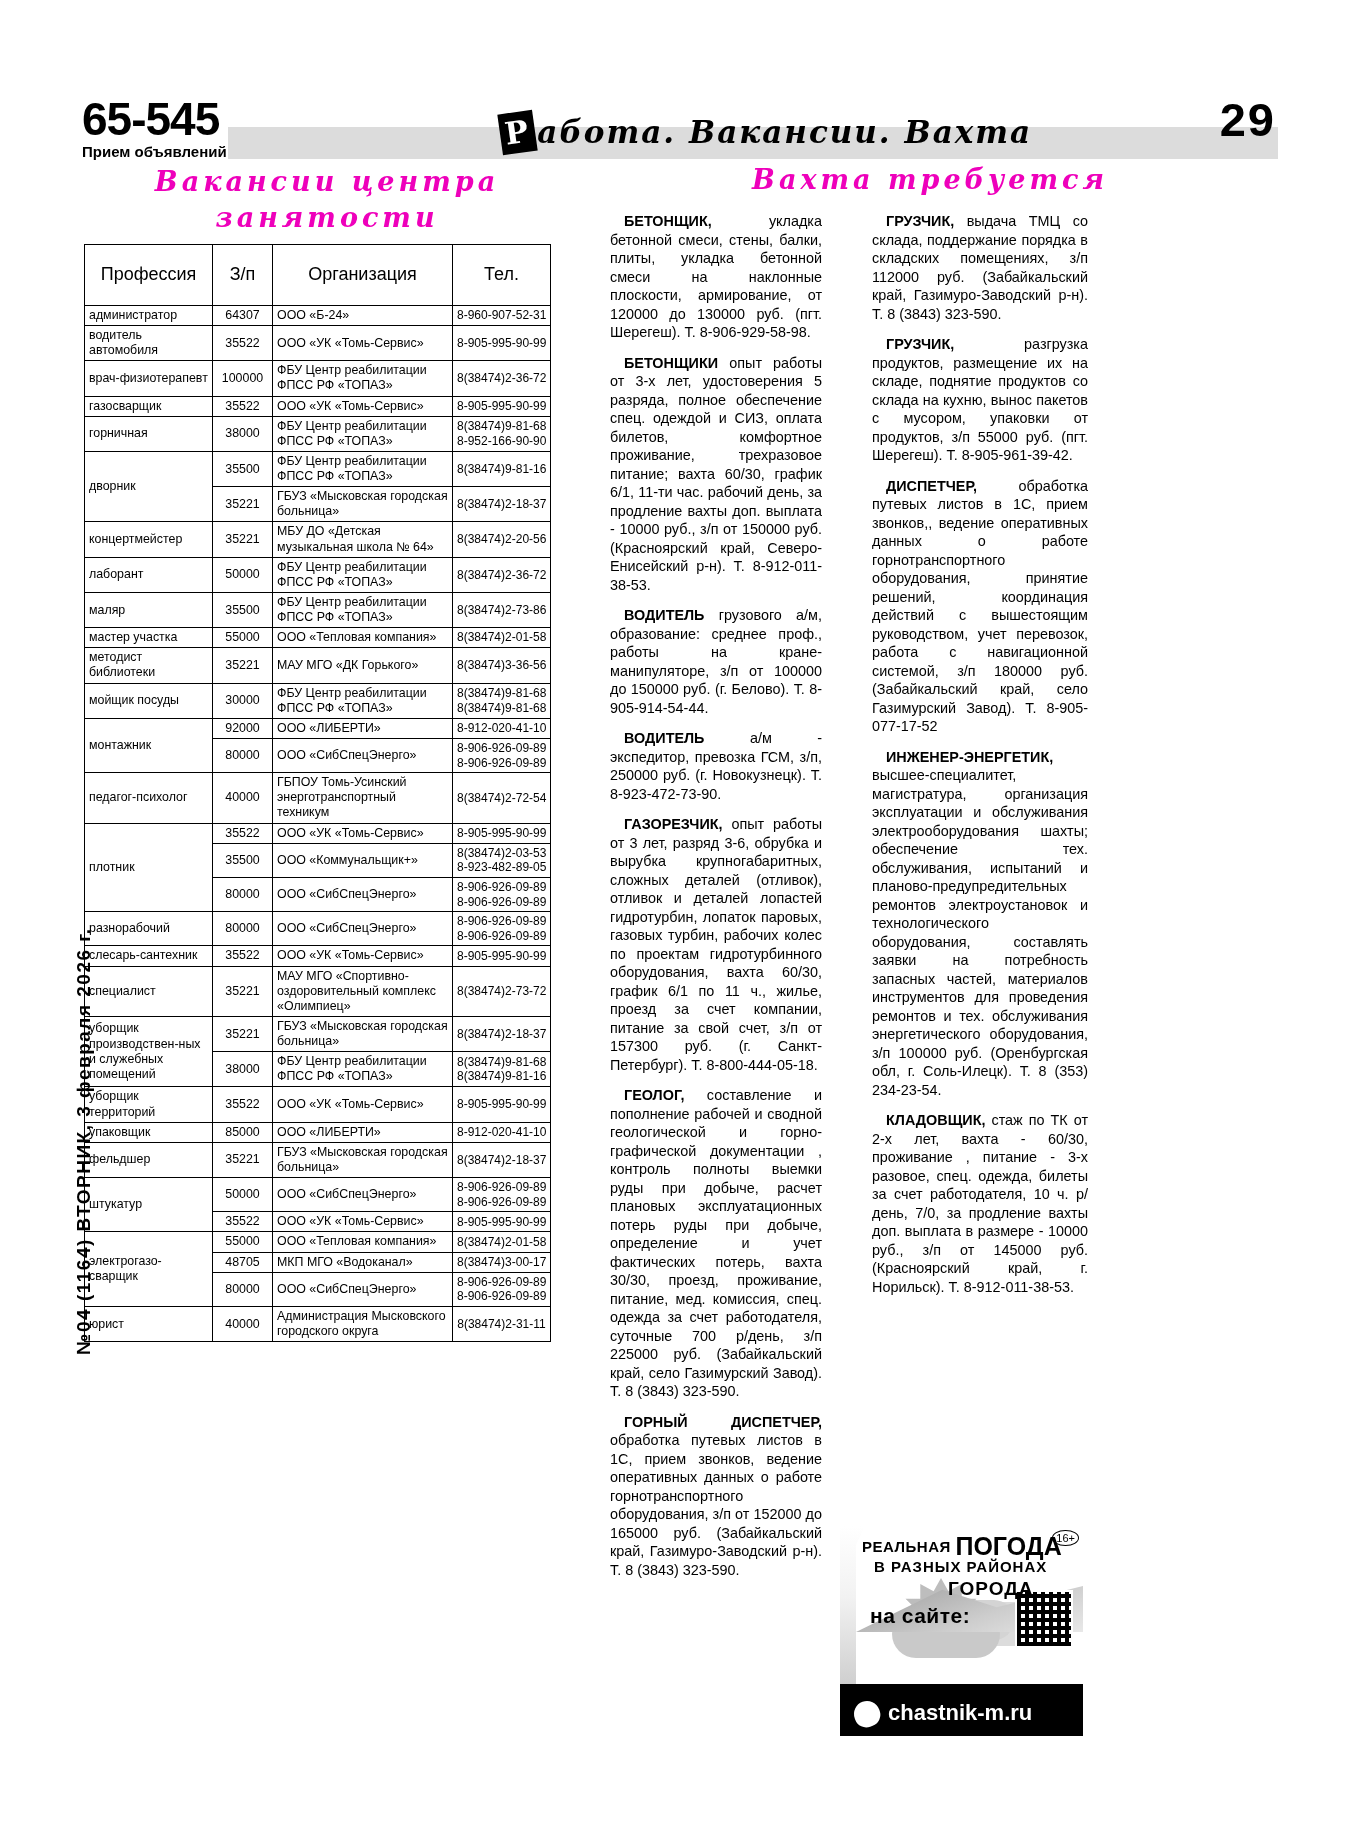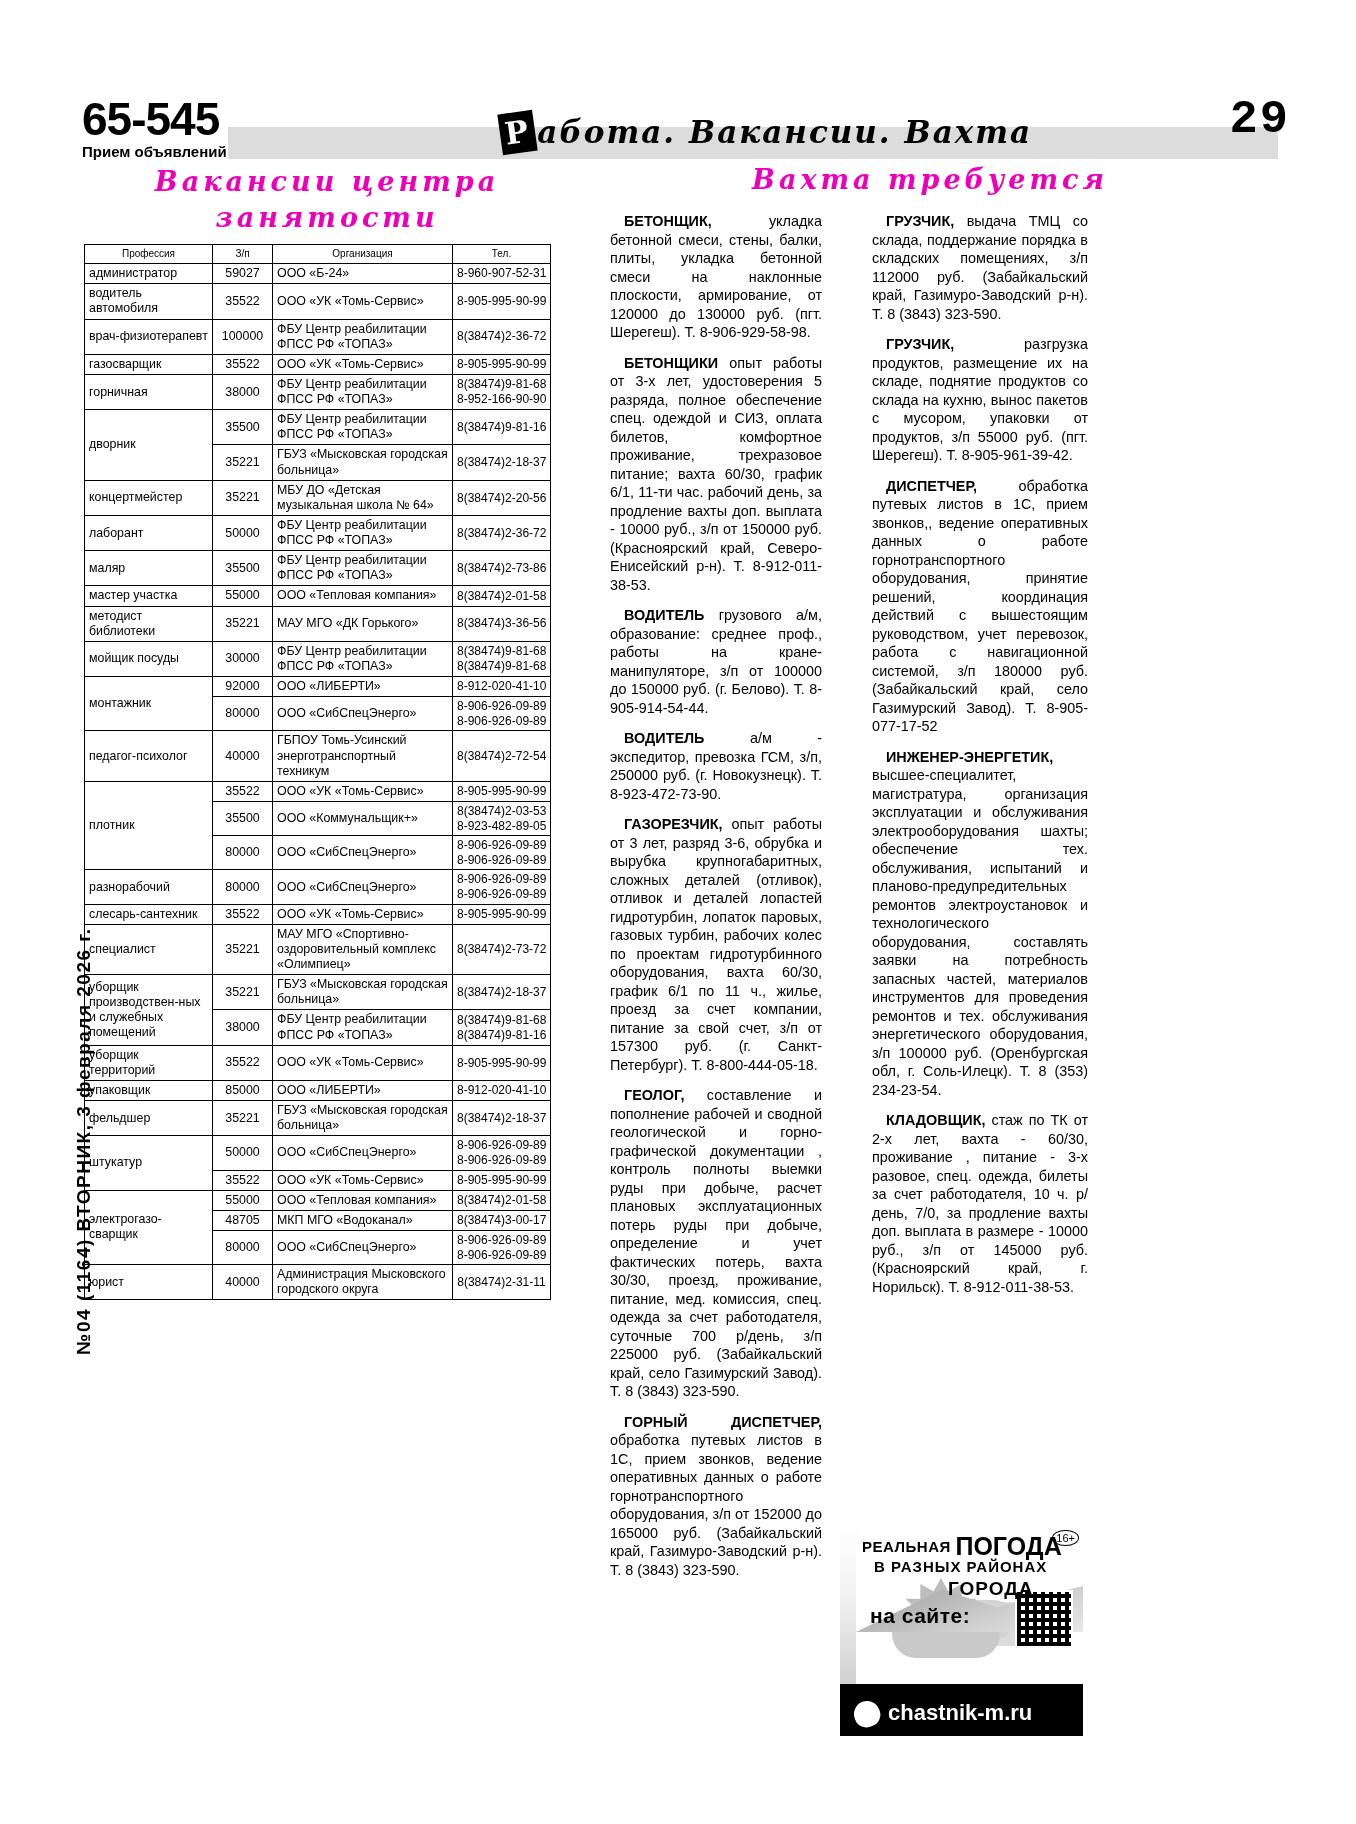--- a/index.html
+++ b/index.html
@@ -38,23 +38,23 @@
   .dropcap {
     display:inline-block;
     background:#000; color:#fff;
     font-style:normal;
     padding:2px 5px 3px 5px;
     transform:rotate(-8deg);
     margin-right:2px;
     font-family:"DejaVu Serif", serif;
   }
   .page-num {
-    position:absolute; right:66px; top:96px;
+    position:absolute; right:80px; top:96px;
     font-size:47px; font-weight:bold; letter-spacing:2px;
-    font-family:Liberation Mono, monospace;
+    font-family:Liberation Sans, sans-serif;
     line-height:1;
   }
 
   
   .pink-title {
     color:#ee00bb;
     font-family:"DejaVu Serif", serif;
     font-style:italic; font-weight:bold;
     letter-spacing:4px;
     text-align:center;
@@ -90,22 +90,22 @@
     font-family:"Liberation Sans", sans-serif;
     table-layout:fixed;
   }
   .vac-table td, .vac-table th {
     border:1px solid #000;
     padding:2px 4px;
     vertical-align:middle;
     line-height:1.22;
   }
   .vac-table th {
-    text-align:center; font-weight:normal; font-size:10px;
-    padding:3px 2px;
+    text-align:center; font-weight:normal; font-size:18px;
+    padding:19px 2px;
   }
   .col-prof { width:128px; }
   .col-sal  { width:60px; text-align:center; }
   .col-org  { width:180px;margin-left:48px; }
   .col-tel  { width:98px; text-align:center; white-space:nowrap; }
   .vac-table td.col-sal { text-align:center; }
   .vac-table td.col-tel { text-align:center; font-size:12px; }
   .tel-2line { line-height:1.3; }
 
   
@@ -236,21 +236,21 @@
       <tr>
         <th class="col-prof">Профессия</th>
         <th class="col-sal">З/п</th>
         <th class="col-org">Организация</th>
         <th class="col-tel">Тел.</th>
       </tr>
     </thead>
     <tbody id="vac-body">
         <tr>
           <td class="col-prof" rowspan="1">администратор</td>
-          <td class="col-sal">59027</td>
+          <td class="col-sal">64307</td>
           <td class="col-org">ООО «Б-24»</td>
           <td class="col-tel">
             <div>8-960-907-52-31</div>
           </td>
         </tr>
         <tr>
           <td class="col-prof" rowspan="1">водитель автомобиля</td>
           <td class="col-sal">35522</td>
           <td class="col-org">ООО «УК «Томь-Сервис»</td>
           <td class="col-tel">

